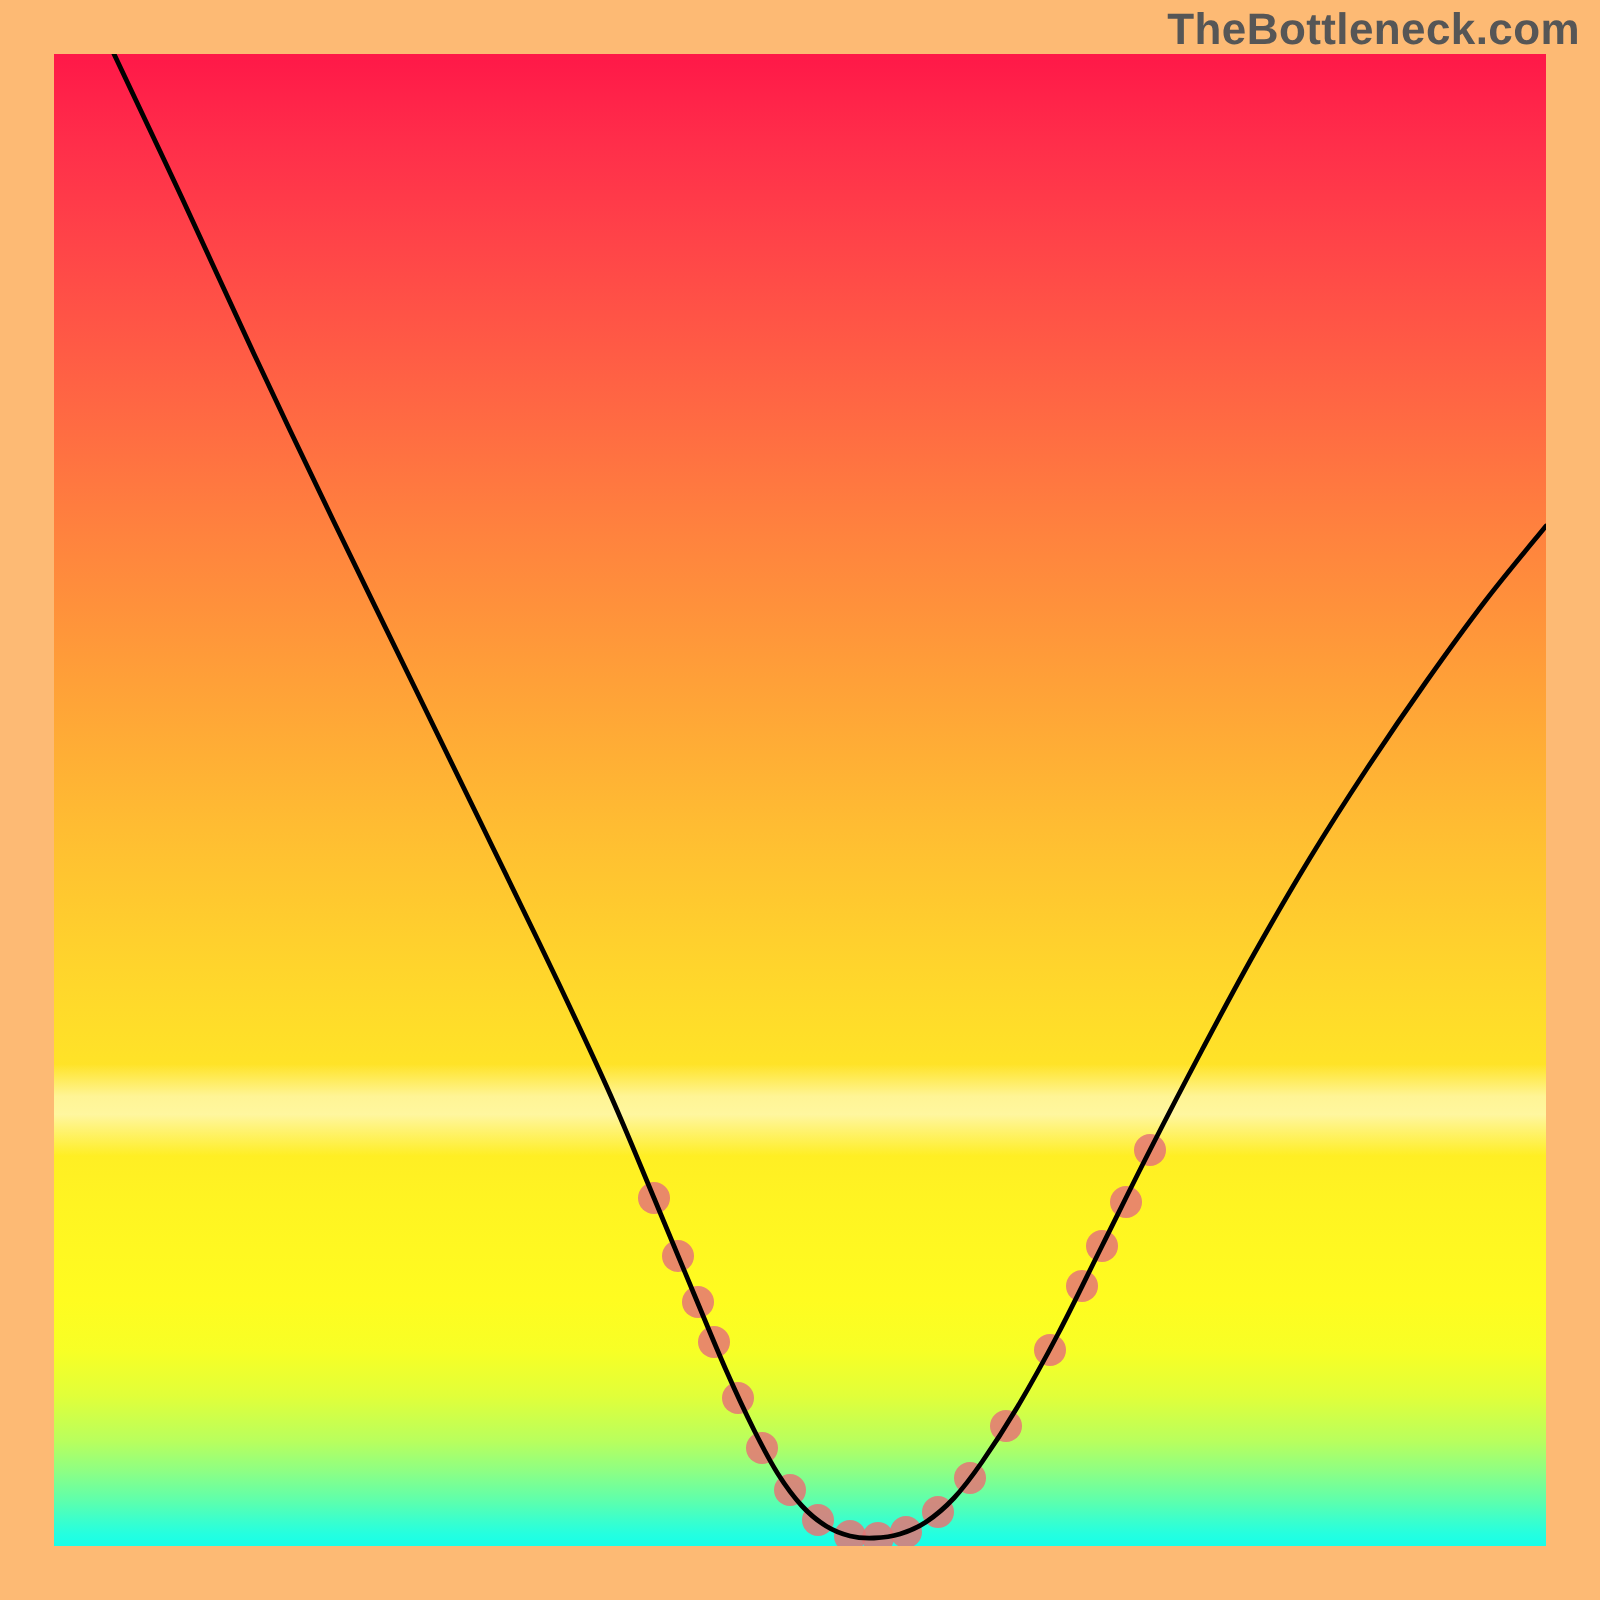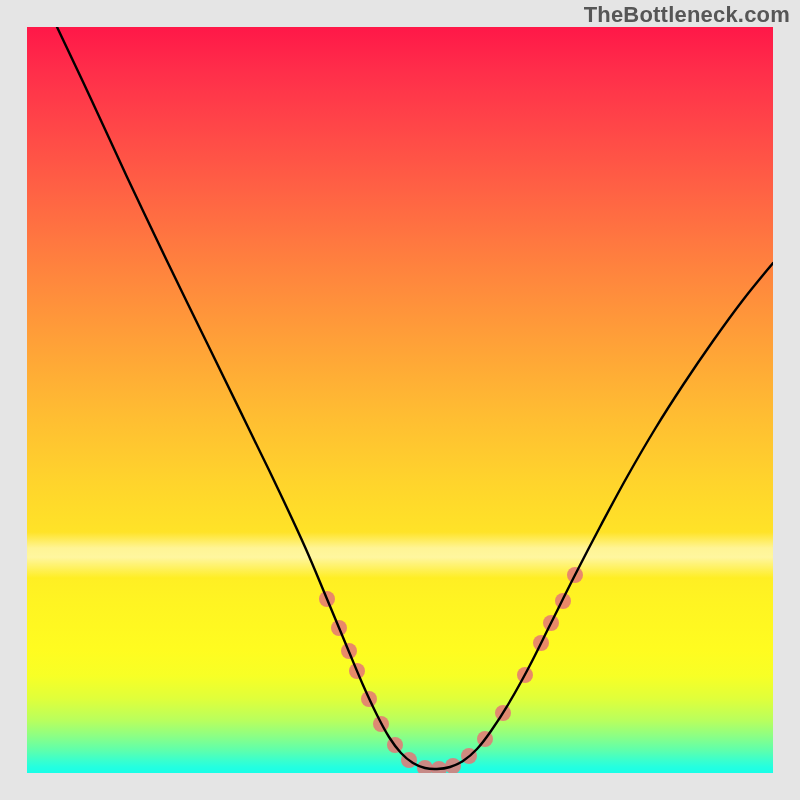--- a/index.html
+++ b/index.html
@@ -9,21 +9,21 @@
     height: 800px;
     background: #000;
     overflow: hidden;
   }
   .frame {
     position: absolute;
     left: 0;
     top: 0;
     width: 800px;
     height: 800px;
-    background: #e5e5e5;
+    background: #fdba74;
   }
   .plot {
     position: absolute;
     left: 27px;
     top: 27px;
     width: 746px;
     height: 746px;
     overflow: hidden;
   }
   .gradient {

